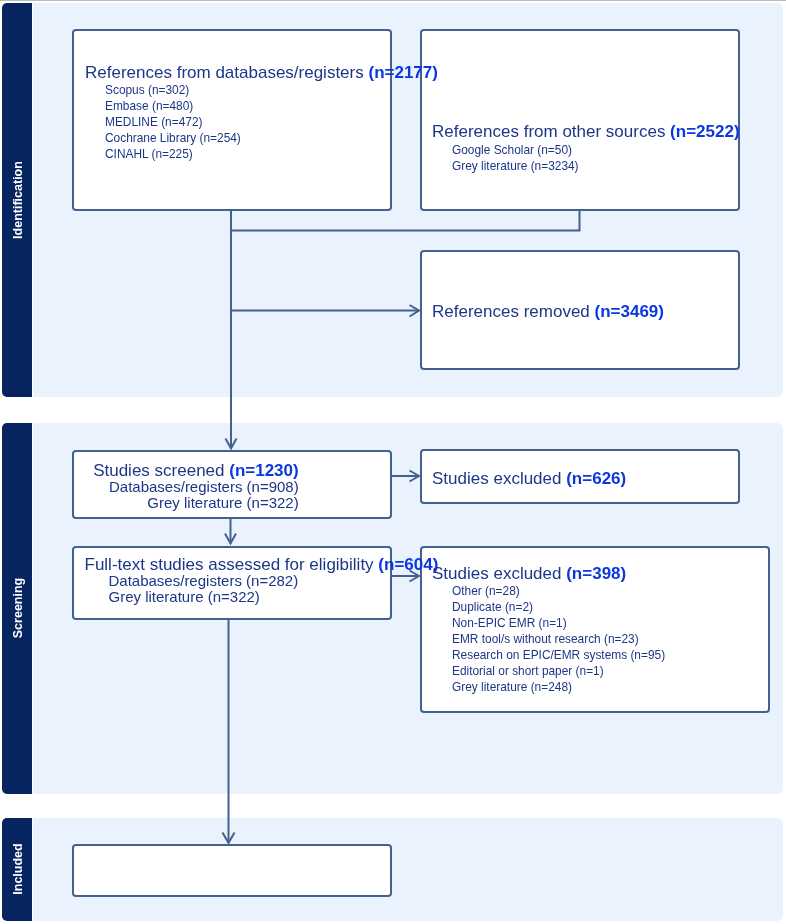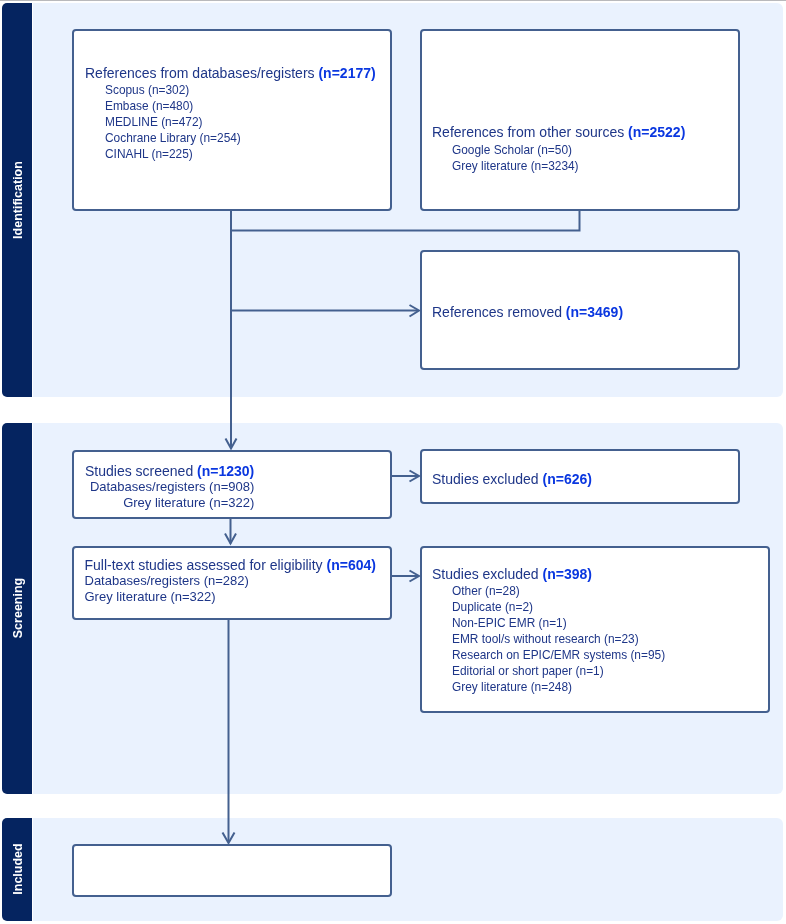--- a/index.html
+++ b/index.html
@@ -16,23 +16,23 @@
       transform-origin:0 0;}
 
   .box{position:absolute;background:#ffffff;border:2px solid #44608F;
        border-radius:4px;box-sizing:border-box;}
   svg.links{position:absolute;left:0;top:0;width:786px;height:924px;
             overflow:visible;}
   svg.links path, svg.links line{stroke:#44608F;stroke-width:2;fill:none;}
 
   .blk{color:#1E3688;}
   .ln{white-space:nowrap;}
-  .ln.h{font-size:14px;line-height:18px;}
+  .ln.h{font-size:17px;line-height:18px;}
   .ln.s{font-size:11.9px;line-height:16px;padding-left:20px;}
-  .ln.s0{font-size:13px;line-height:16px;}
+  .ln.s0{font-size:15px;line-height:16px;margin-left:24px;}
   .ln .n{color:#0A37E0;font-weight:bold;}
 </style>
 </head>
 <body>
 
 <div id="stage">
 
   <div style="position:absolute;left:0;top:0;width:786px;height:1px;background:#b9b9bc;"></div>
 
   <div class="band" style="left:33px;top:3px;width:750px;height:394px;"></div>

